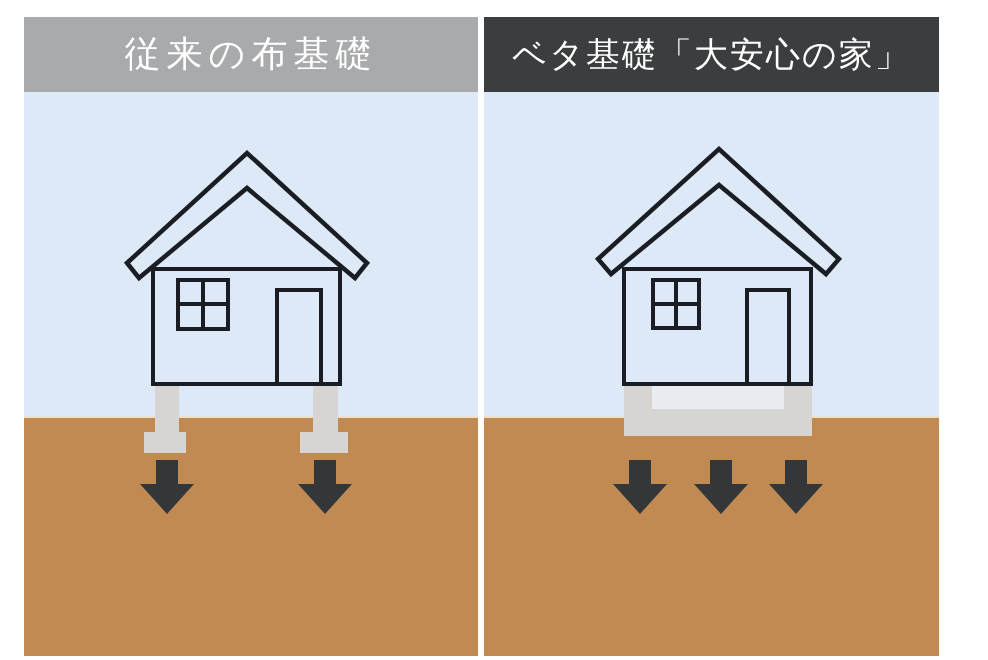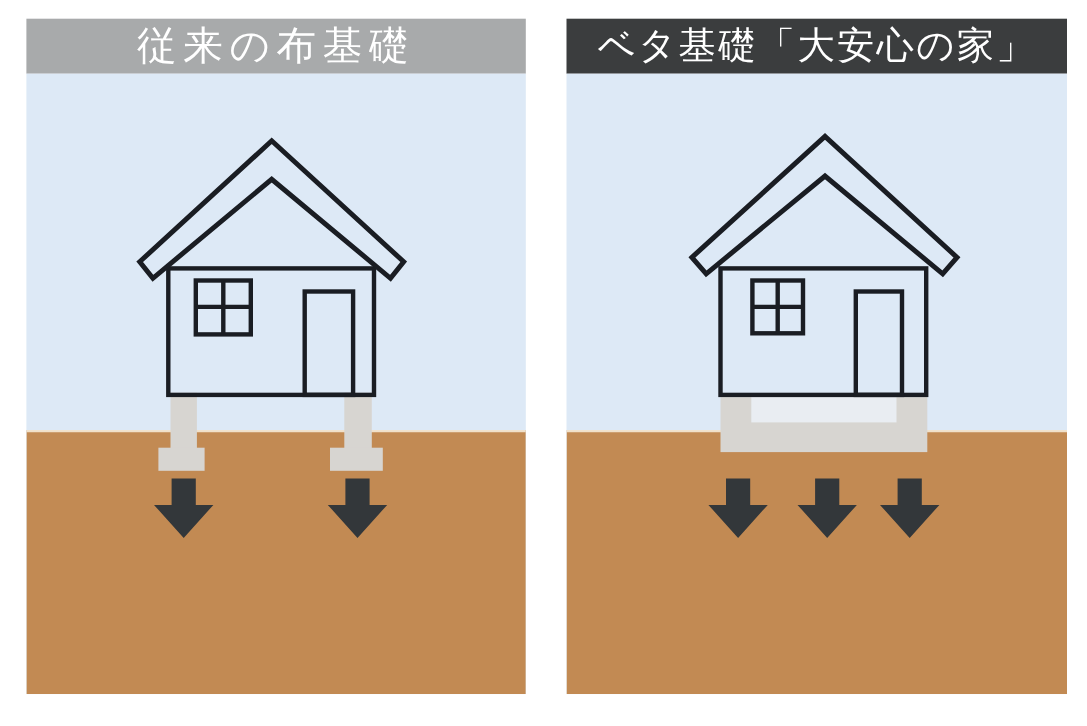--- a/index.html
+++ b/index.html
@@ -4,23 +4,23 @@
 <style>
   html,body{margin:0;padding:0;}
   body{
     width:988px;height:660px;background:var(--background,#fff);
     font-family:"Liberation Sans","DejaVu Sans",sans-serif;
     overflow:hidden;
   }
   .canvas{position:relative;width:988px;height:660px;background:var(--background,#fff);}
   .panel{position:absolute;top:17px;height:623px;}
   .panel-left{left:24px;width:454px;}
-  .panel-right{left:515px;width:455px;text-align:right;}
+  .panel-right{left:484px;width:455px;text-align:right;}
   .title-bar{
-    height:50px;display:flex;align-items:center;justify-content:center;
+    height:75px;display:flex;align-items:center;justify-content:center;
     color:var(--title-text,#fff);white-space:nowrap;
   }
   .title-bar-left{background:var(--left-title-bar,#a8aaab);font-size:36px;letter-spacing:6px;}
   .title-bar-right{background:var(--right-title-bar,#3b3d3e);font-size:34px;letter-spacing:2px;}
   .scene{position:relative;width:100%;height:564px;background:var(--sky,#dde9f6);overflow:hidden;}
   .ground{position:absolute;left:0;right:0;bottom:0;height:238px;background:var(--ground,#c28a53);
           border-top:2px solid rgba(255,252,240,.75);}
   svg.scene-art{position:absolute;left:0;top:0;width:100%;height:100%;display:block;}
   .house-line{fill:none;stroke:var(--house-outline,#1a1d23);stroke-width:4;}
   .roof-line{fill:none;stroke:var(--house-outline,#1a1d23);stroke-width:4.5;stroke-linejoin:miter;}

